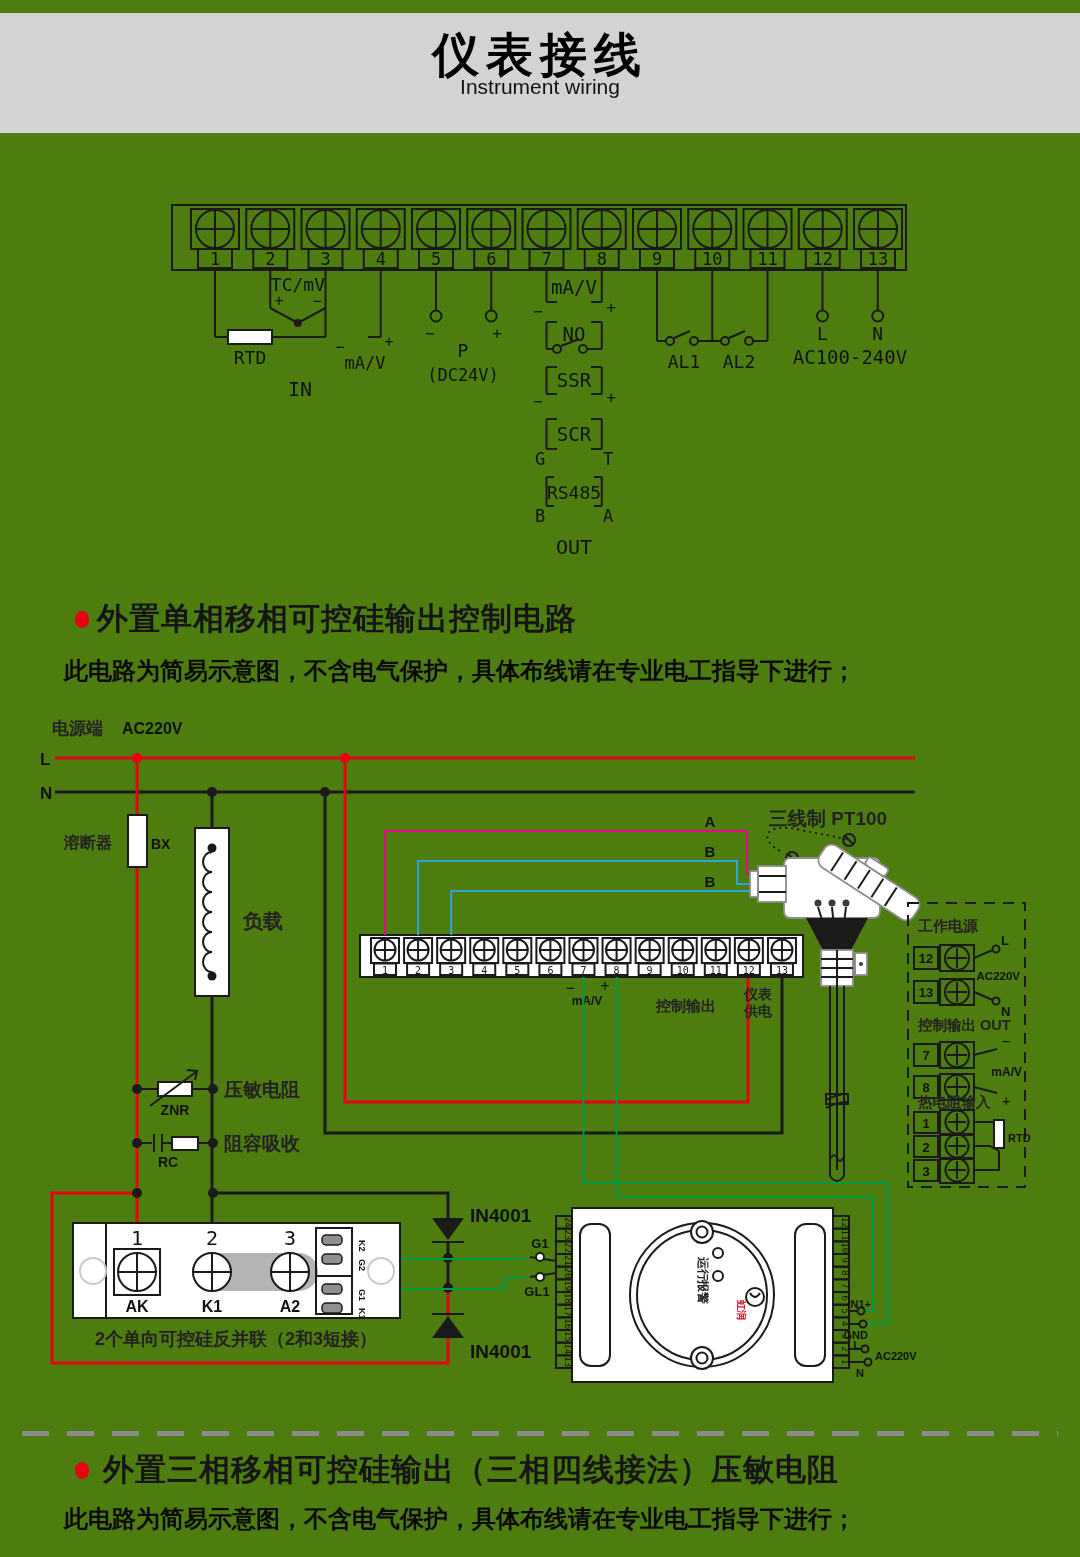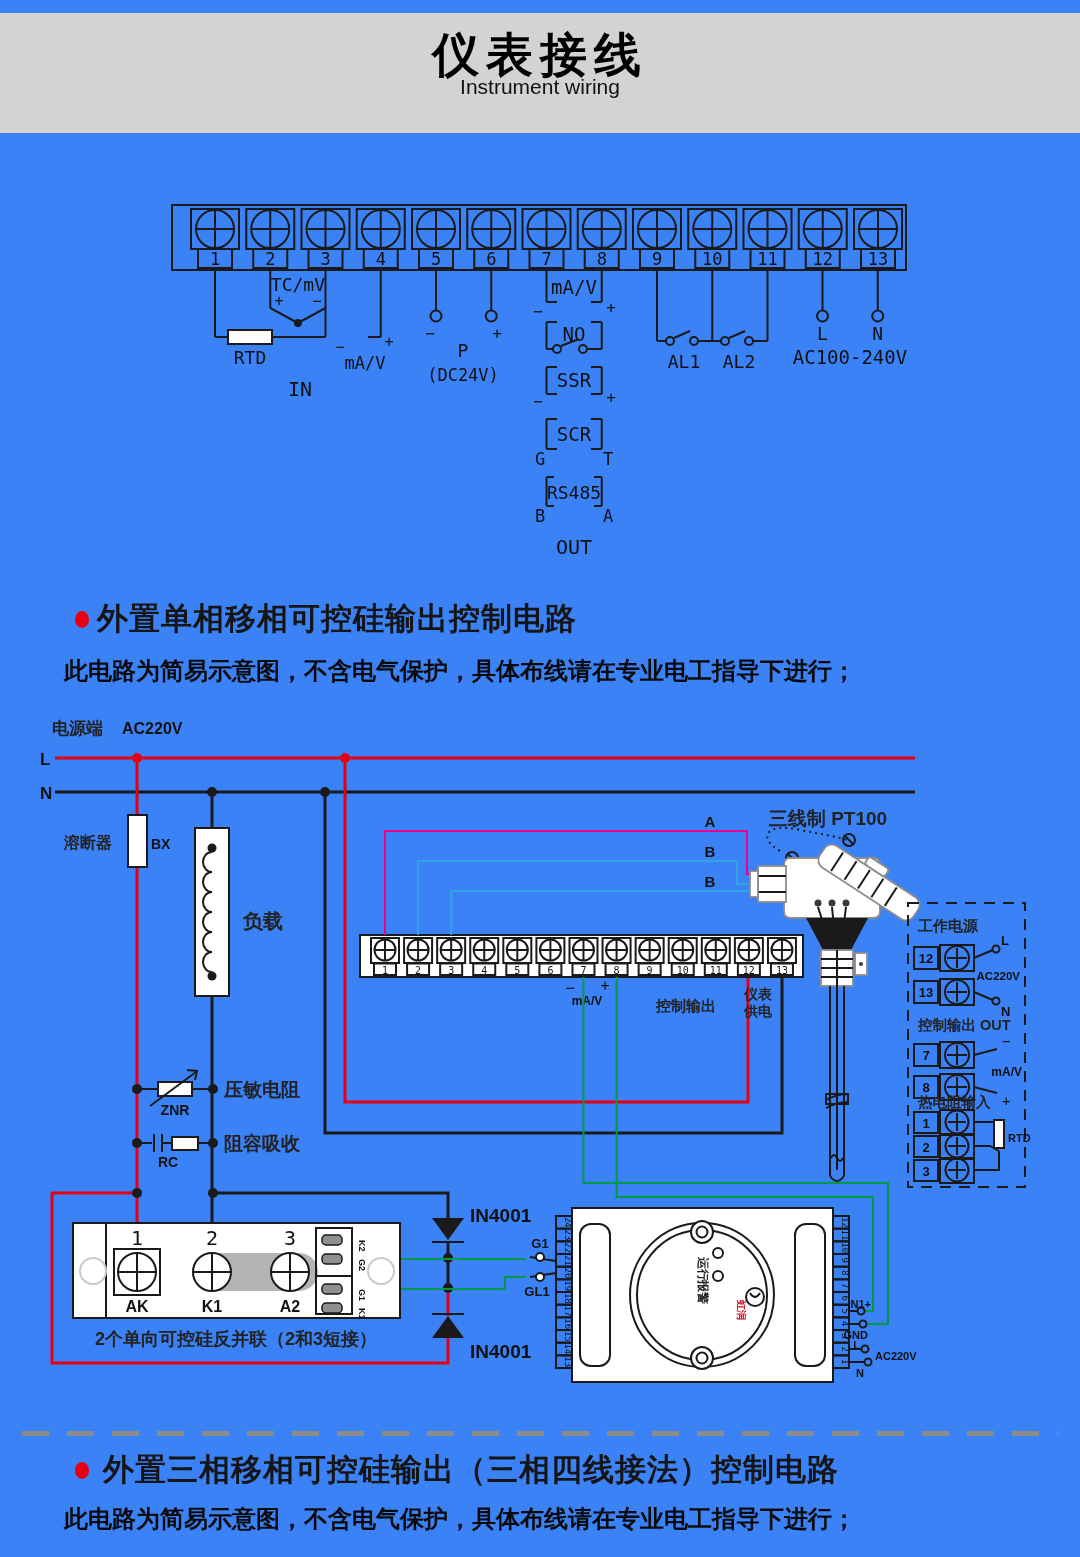--- a/index.html
+++ b/index.html
@@ -1,16 +1,16 @@
 <!DOCTYPE html>
 <html><head>
 <meta charset="utf-8">
 <style>
   html,body{margin:0;padding:0;background:#fff;}
-  .page{position:relative;width:1080px;height:1557px;background:#3b82f6;overflow:hidden;
+  .page{position:relative;width:1080px;height:1557px;background:#4d7c0f;overflow:hidden;
         font-family:"Liberation Sans",sans-serif;}
   .header{position:absolute;top:13px;left:0;width:1080px;height:120px;background:#d3d3d4;text-align:center;}
   .header .title{margin:0;padding-top:16px;font-size:47px;font-weight:bold;letter-spacing:7px;color:#000;line-height:52px;}
   .header .subtitle{margin:-6px 0 0;font-size:21px;color:#111;line-height:24px;}
   svg{position:absolute;left:0;}
   #fig1{top:190px;}
   #fig2{top:700px;}
   
   svg line,svg path,svg rect,svg circle,svg polyline,svg ellipse{fill:none;stroke:#1a1a1a;stroke-width:2;}
   svg polygon{fill:#1a1a1a;stroke:none;}
@@ -746,17 +746,17 @@
         <circle cx="868" cy="1362" r="3.5"></circle>
       <text x="864" y="1377" font-size="11" class="ts" text-anchor="end">N</text>
       <text x="875" y="1360" font-size="11" class="ts">AC220V</text>
     </g>
   </svg>
 
   <div class="divider"></div>
 
   <div class="sec-title" style="top:1449px;">
     <span class="dot"></span>
-    <span class="txt">外置三相移相可控硅输出（三相四线接法）控制电路</span>
+    <span class="txt">外置三相移相可控硅输出（三相四线接法）压敏电阻</span>
   </div>
   <div class="sec-note" style="top:1503px;">此电路为简易示意图，不含电气保护，具体布线请在专业电工指导下进行；</div>
 
 </div>
 
 </body></html>

